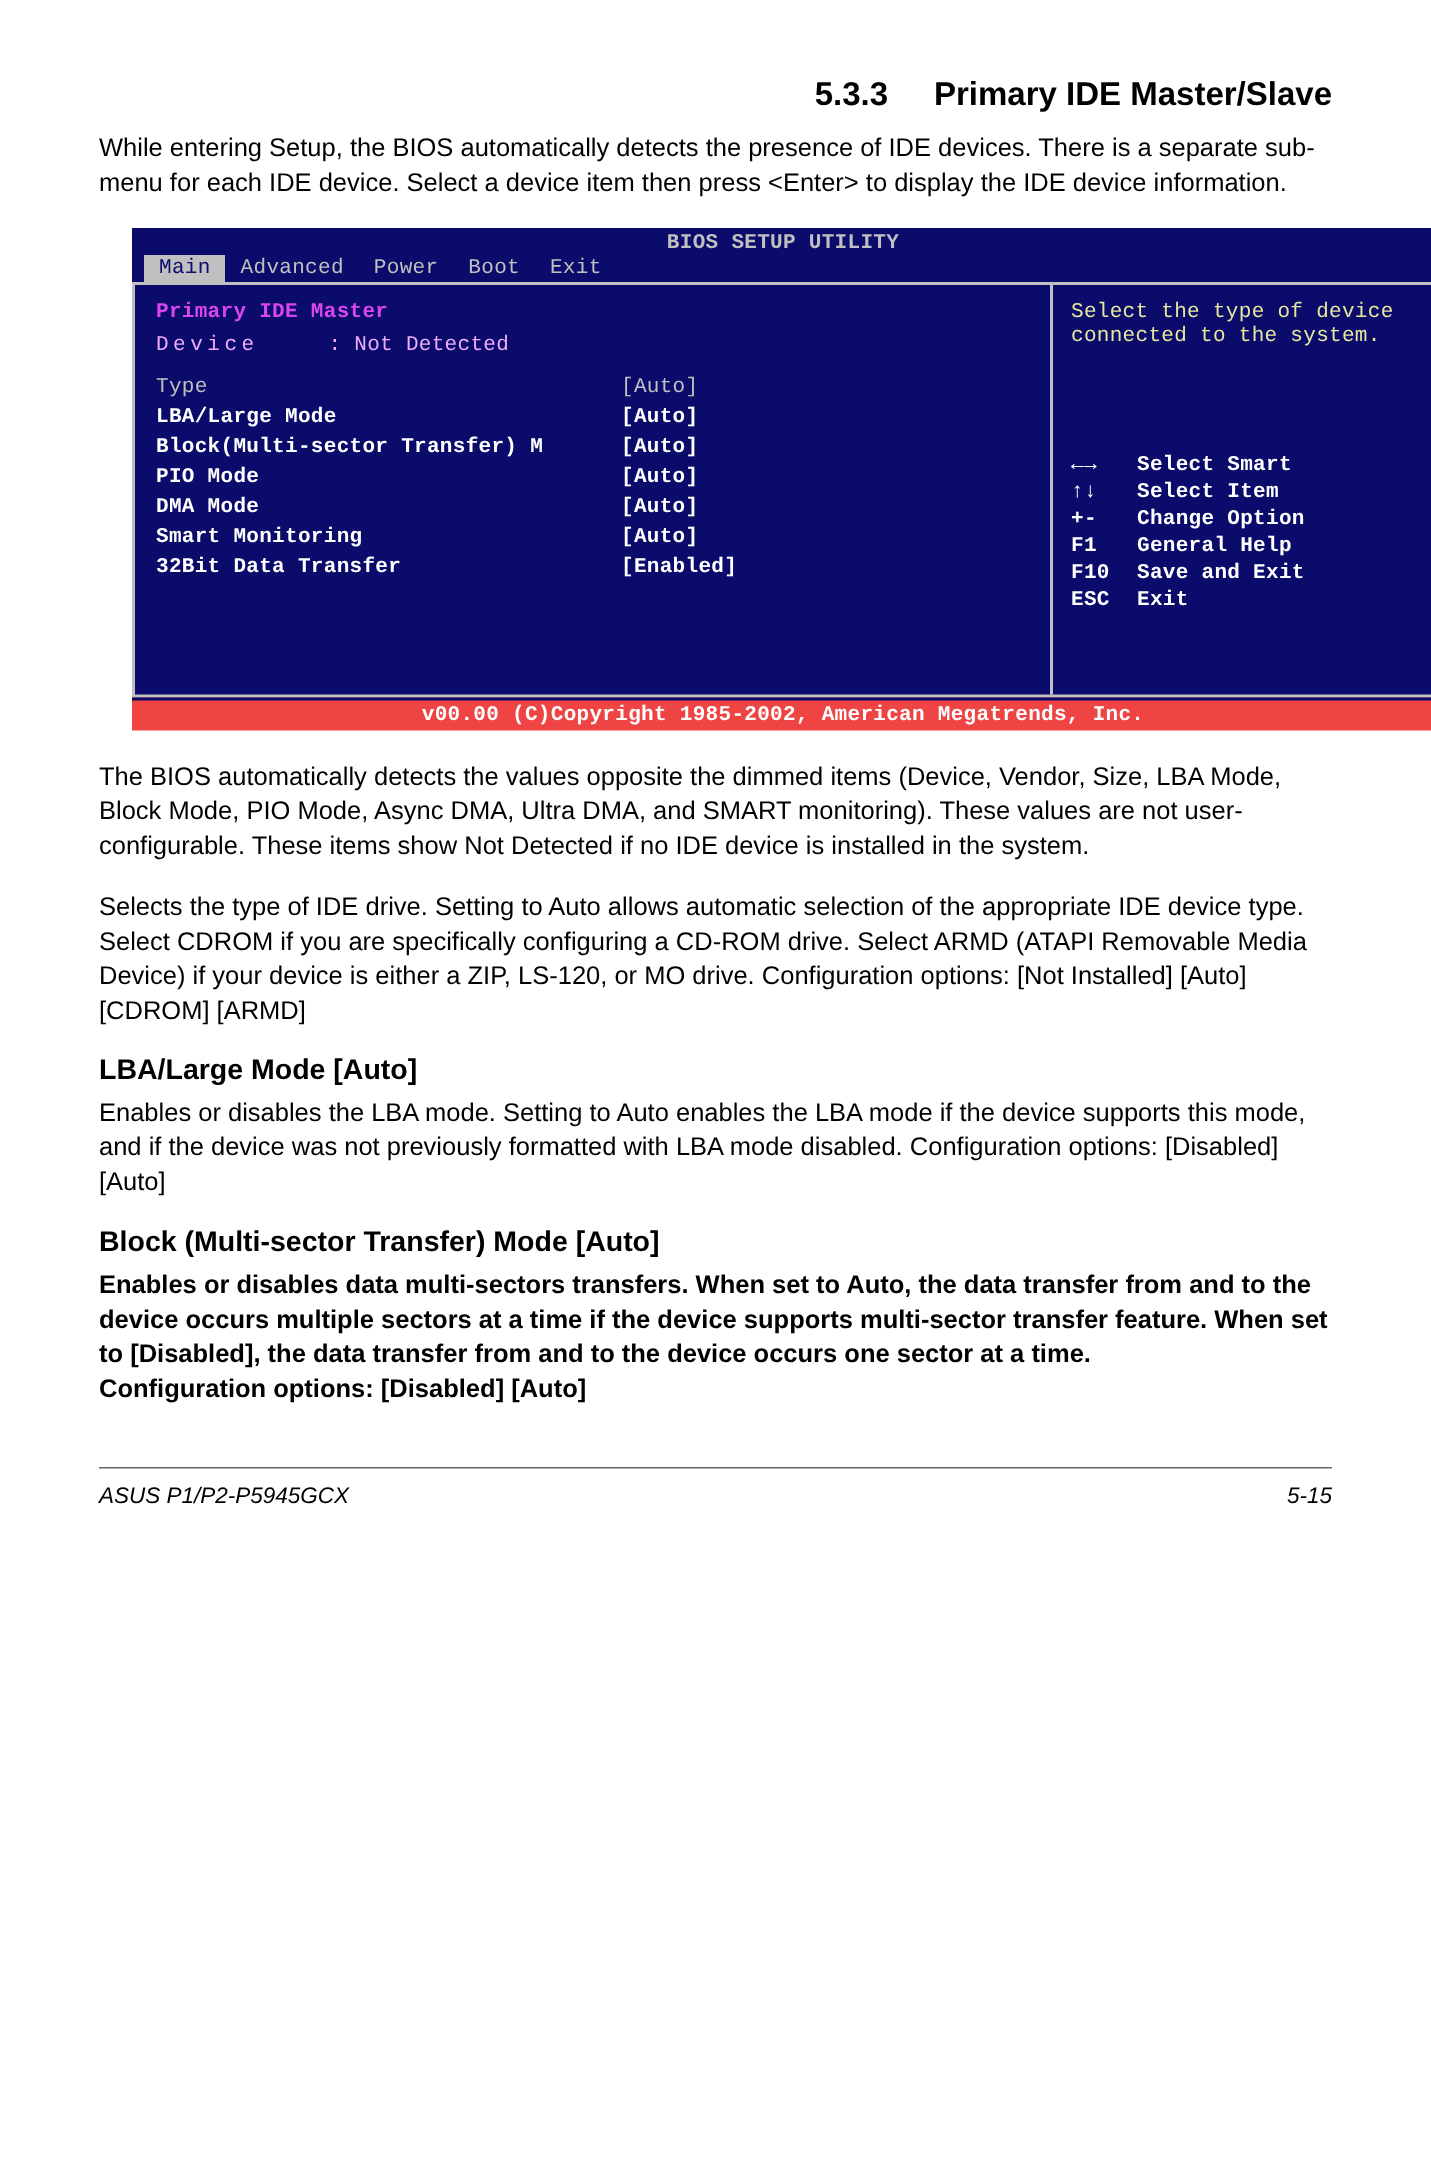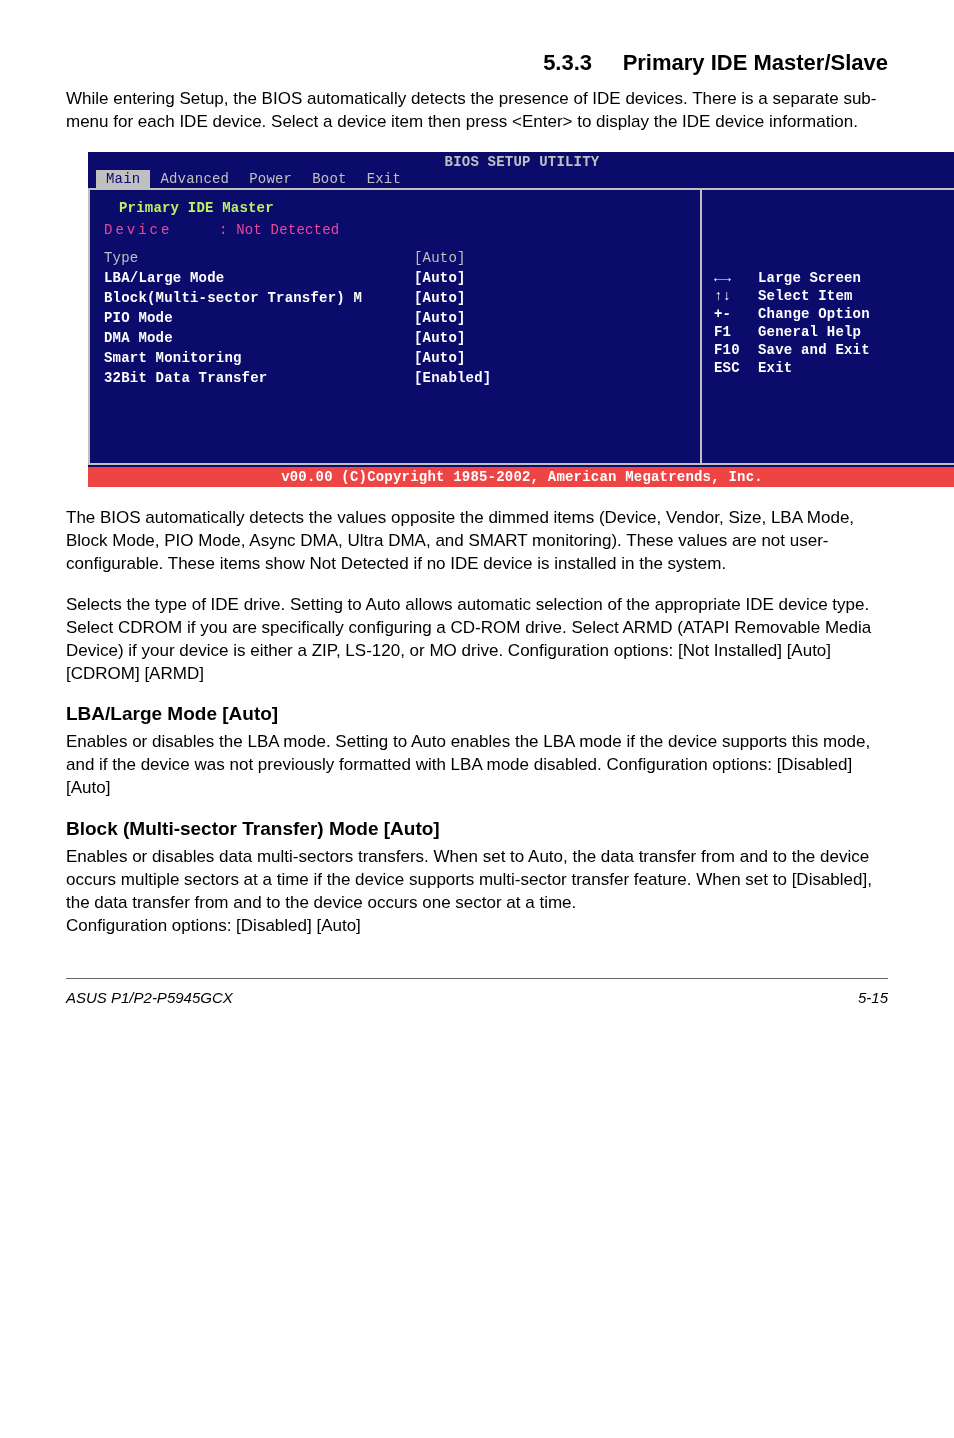--- a/index.html
+++ b/index.html
@@ -71,27 +71,26 @@
     position: relative;
     min-height: 245px;
   }
   .bios .right {
     width: 228px;
     padding: 10px 12px;
     color: #e7e7a0;
     position: relative;
   }
   .bios .heading {
-    color: #bef264;
+    color: #d946ef;
     font-weight: bold;
     margin-bottom: 6px;
-    margin-left: 15px;
   }
   .bios .dimline {
-    color: #ec4899;
+    color: #f0abfc;
     margin-bottom: 12px;
     display: flex;
     align-items: center;
   }
   .bios .dimline .lbl {
     width: 115px;
     display: inline-block;
     letter-spacing: 3px;
     word-spacing: -3px;
   }
@@ -197,24 +196,25 @@
             <span class="k">Smart Monitoring</span>
             <span class="v">[Auto]</span>
           </div>
           <div class="row">
             <span class="k">32Bit Data Transfer</span>
             <span class="v">[Enabled]</span>
           </div>
         </div>
       </div>
       <div class="right">
+        <div style="color:#e7e7a0;">Select the type of device connected to the system.</div>
         <div class="help">
           <div class="hl">
               <span class="kcol">←→</span>
-              <span>Large Screen</span>
+              <span>Select Smart</span>
             </div>
           <div class="hl">
               <span class="kcol">↑↓</span>
               <span>Select Item</span>
             </div>
           <div class="hl">
               <span class="kcol">+-</span>
               <span>Change Option</span>
             </div>
           <div class="hl">
@@ -236,21 +236,21 @@
   </div>
 
   <p class="body">The BIOS automatically detects the values opposite the dimmed items (Device, Vendor, Size, LBA Mode, Block Mode, PIO Mode, Async DMA, Ultra DMA, and SMART monitoring). These values are not user-configurable. These items show Not Detected if no IDE device is installed in the system.</p>
 
   <p class="body">Selects the type of IDE drive. Setting to Auto allows automatic selection of the appropriate IDE device type. Select CDROM if you are specifically configuring a CD-ROM drive. Select ARMD (ATAPI Removable Media Device) if your device is either a ZIP, LS-120, or MO drive. Configuration options: [Not Installed] [Auto] [CDROM] [ARMD]</p>
 
   <h3 class="sub">LBA/Large Mode [Auto]</h3>
   <p class="body">Enables or disables the LBA mode. Setting to Auto enables the LBA mode if the device supports this mode, and if the device was not previously formatted with LBA mode disabled. Configuration options: [Disabled] [Auto]</p>
 
   <h3 class="sub">Block (Multi-sector Transfer) Mode [Auto]</h3>
-  <p class="body" style="white-space: pre-line;">Enables or disables data multi-sectors transfers. When set to Auto, the data transfer from and to the device occurs multiple sectors at a time if the device supports multi-sector transfer feature. When set to [Disabled], the data transfer from and to the device occurs one sector at a time.
+  <p class="body" style="white-space: pre-line; font-weight: bold;">Enables or disables data multi-sectors transfers. When set to Auto, the data transfer from and to the device occurs multiple sectors at a time if the device supports multi-sector transfer feature. When set to [Disabled], the data transfer from and to the device occurs one sector at a time.
 Configuration options: [Disabled] [Auto]</p>
 
   <div class="footer">
     <span>ASUS P1/P2-P5945GCX</span>
     <span>5-15</span>
   </div>
 
 </div>
 
 </body></html>

